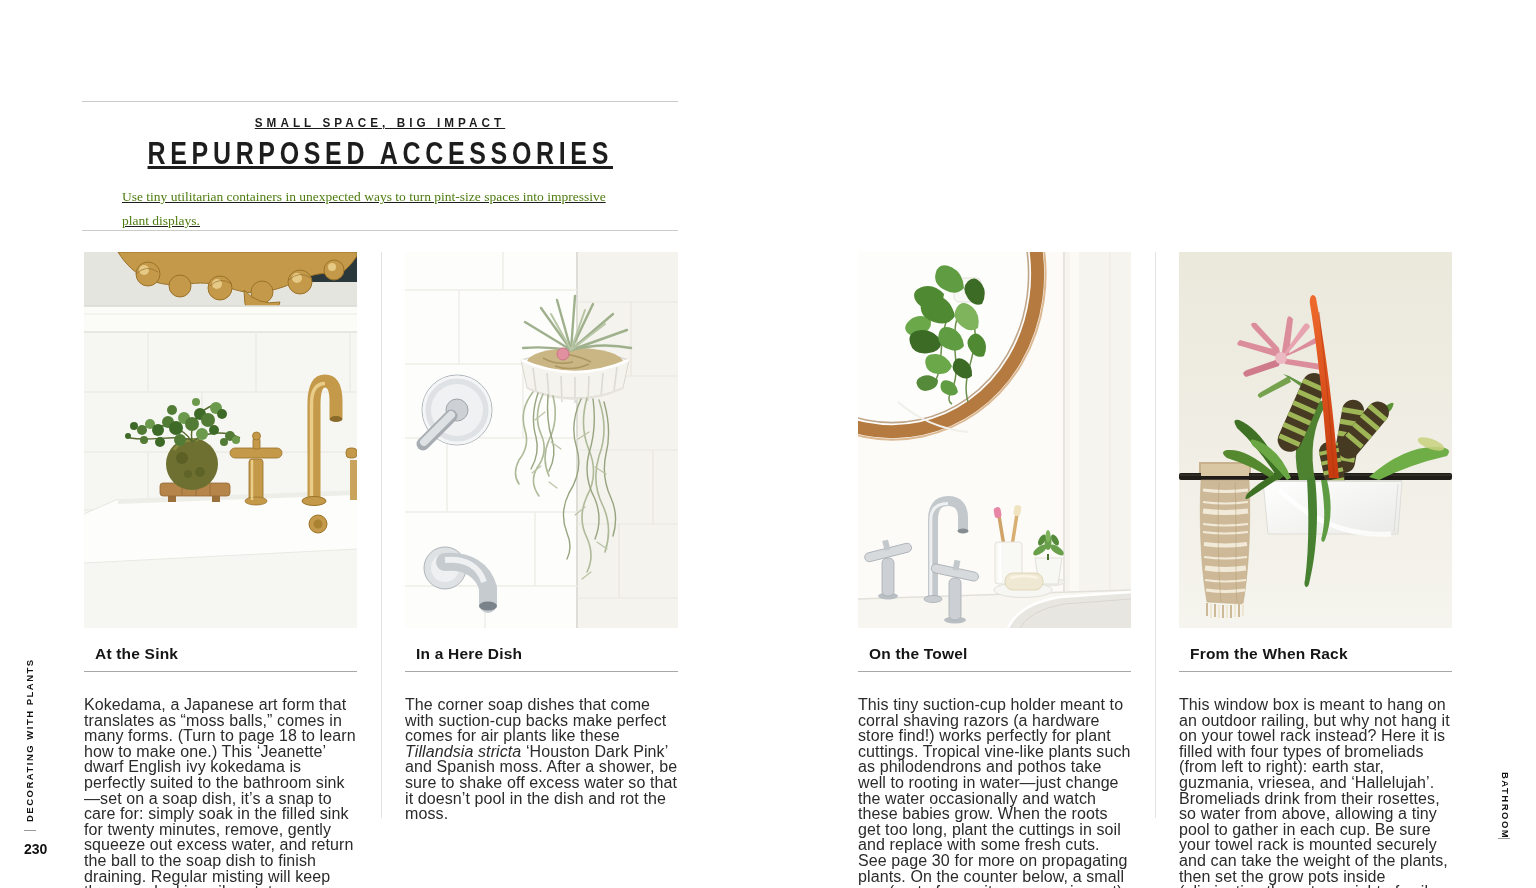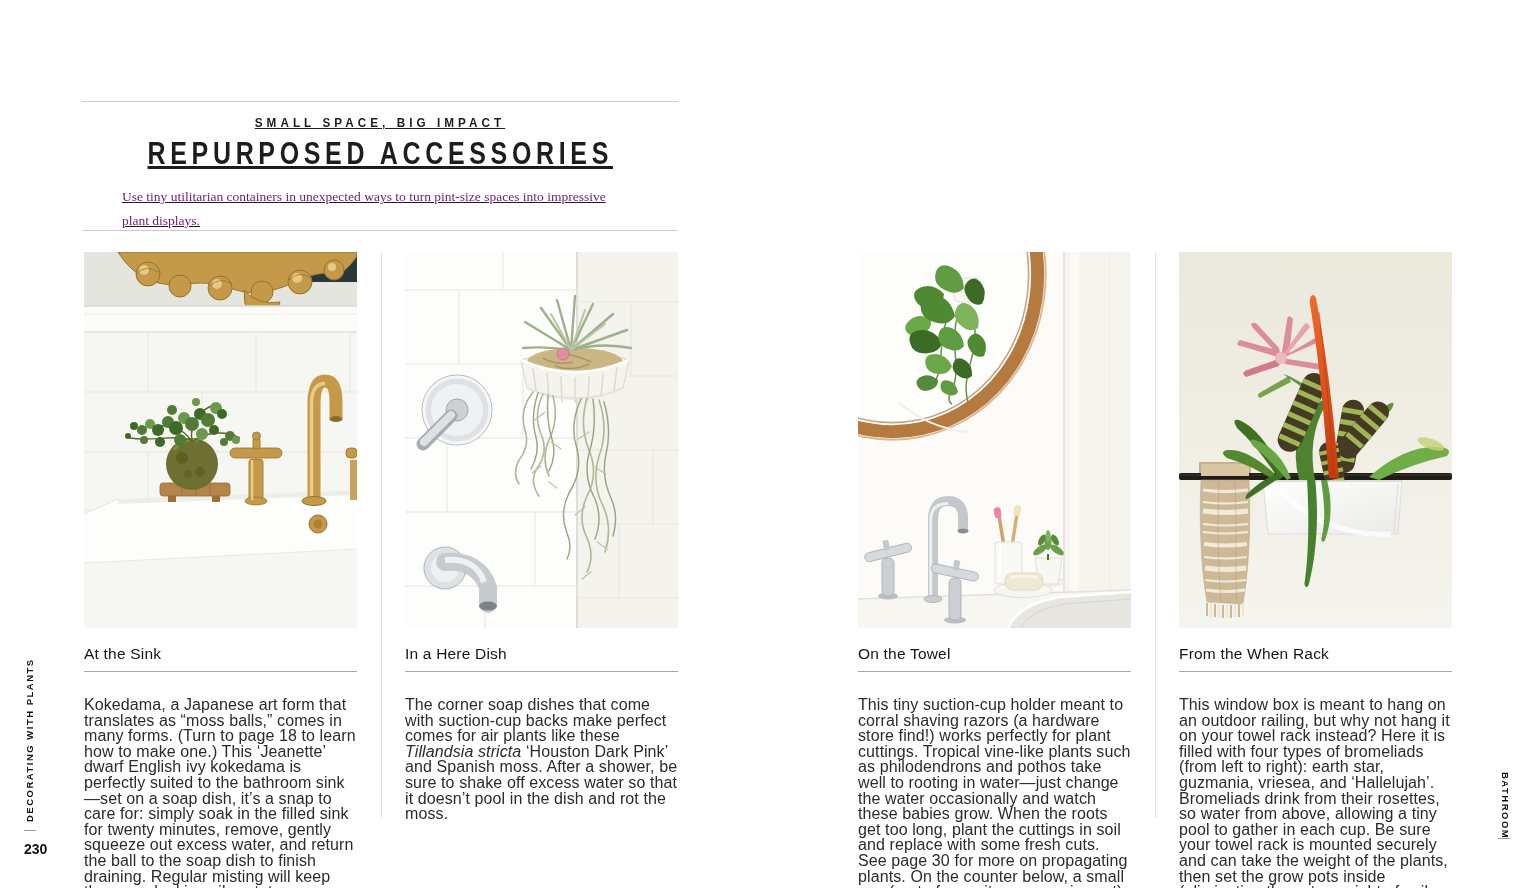--- a/index.html
+++ b/index.html
@@ -16,30 +16,30 @@
     margin-top:13px; text-align:center; font-size:13px; font-weight:bold;
     letter-spacing:4.5px; white-space:nowrap; transform:scaleX(.9); transform-origin:center;
   }
   .title {
     margin-top:5px; text-align:center; font-size:32px; font-weight:bold;
     letter-spacing:6px; white-space:nowrap; transform:scaleX(.78); transform-origin:center;
   }
   .subtitle {
     margin:13px 0 0 40px; width:540px;
     font-family:"Liberation Serif", serif; font-size:13.5px; line-height:1.75;
-    white-space:pre-line; color:#701a75;
+    white-space:pre-line; color:#4d7c0f;
   }
   .header-bottom-rule { position:absolute; left:82px; top:230px; width:596px; }
   
   .col { position:absolute; top:252px; width:273px; }
   .c1 { left:84px; } .c2 { left:405px; } .c3 { left:858px; } .c4 { left:1179px; }
   figure { margin:0; }
   .photo { width:273px; height:376px; display:block; }
   .col h3 {
-    margin:17px 0 0; font-size:15.5px; font-weight:normal; letter-spacing:.2px; color:#151515;
+    margin:17px 11px 0; font-size:15.5px; font-weight:bold; letter-spacing:.2px; color:#151515;
   }
   .hrule { border:0; border-top:1px solid var(--rule_mid,#a8a8a8); margin:8px 0 0; }
   .col p {
     margin:25px 0 0; font-size:16px; line-height:15.6px; letter-spacing:.1px;
     color:var(--body_text,#2b2b2b);
   }
   .col p em { font-style:italic; }
   .vdiv { position:absolute; top:252px; width:1px; height:566px; background:var(--divider,#e2e2e0); }
   .vdiv1 { left:381px; } .vdiv2 { left:1155px; }
   

